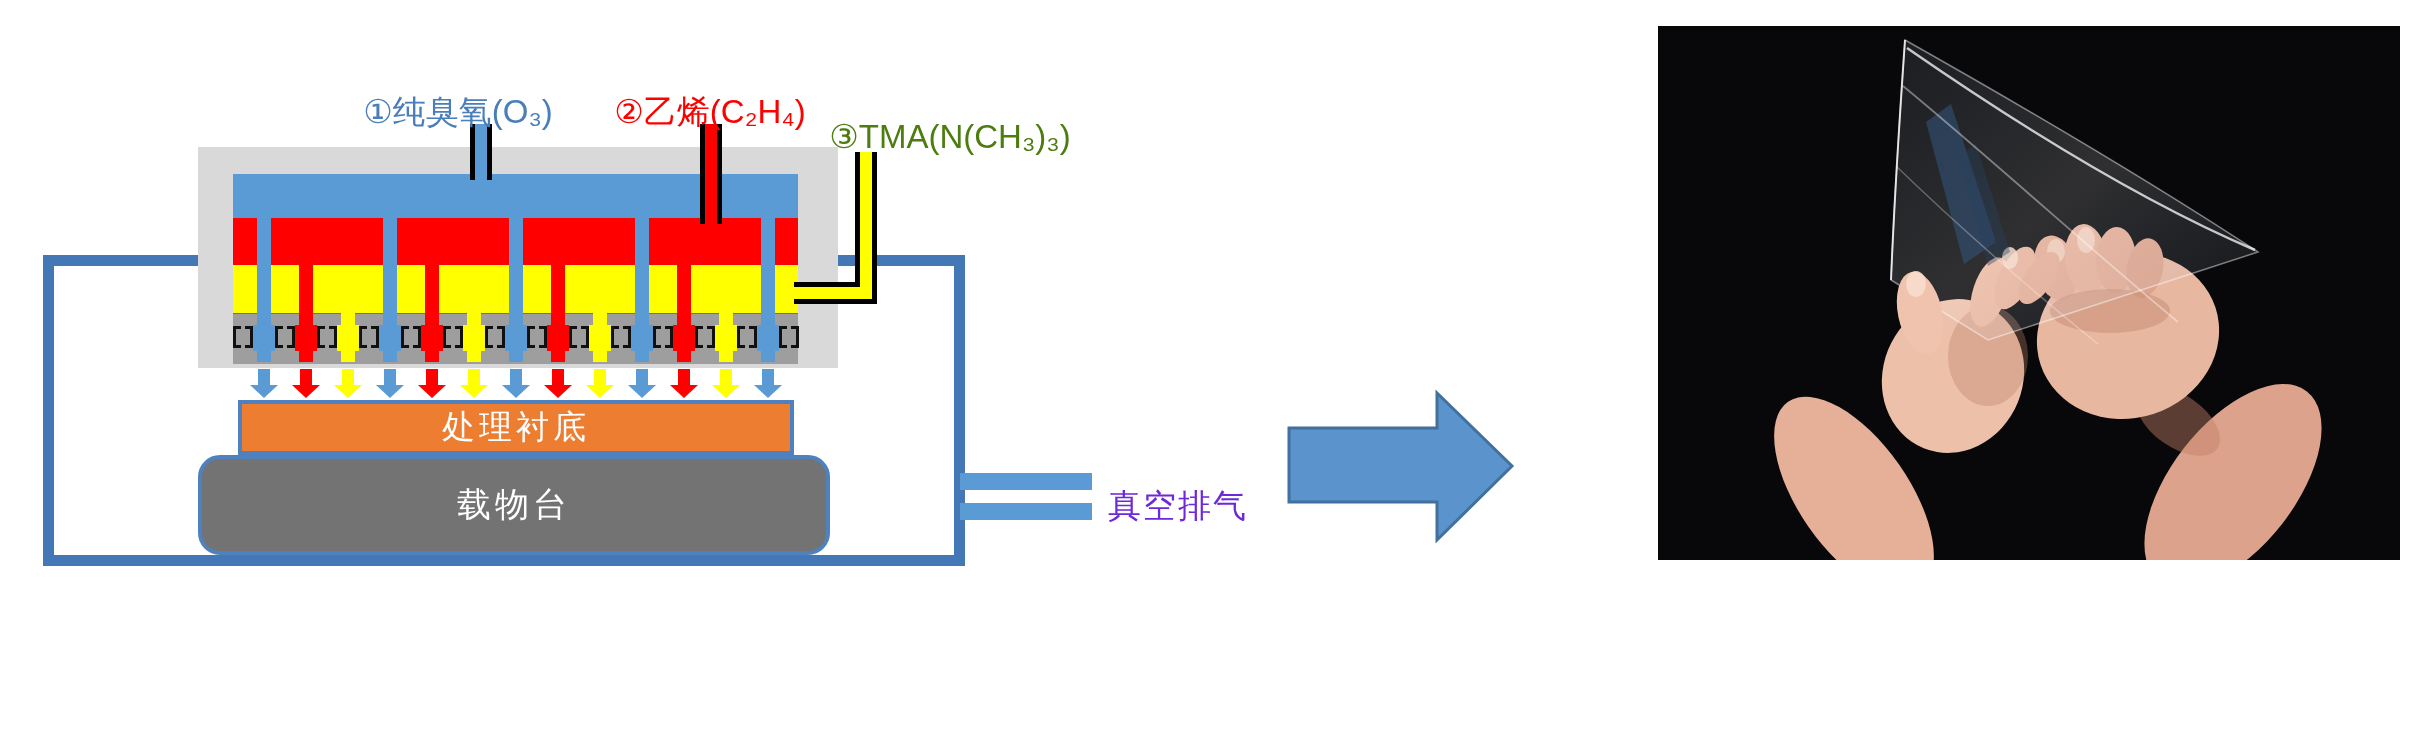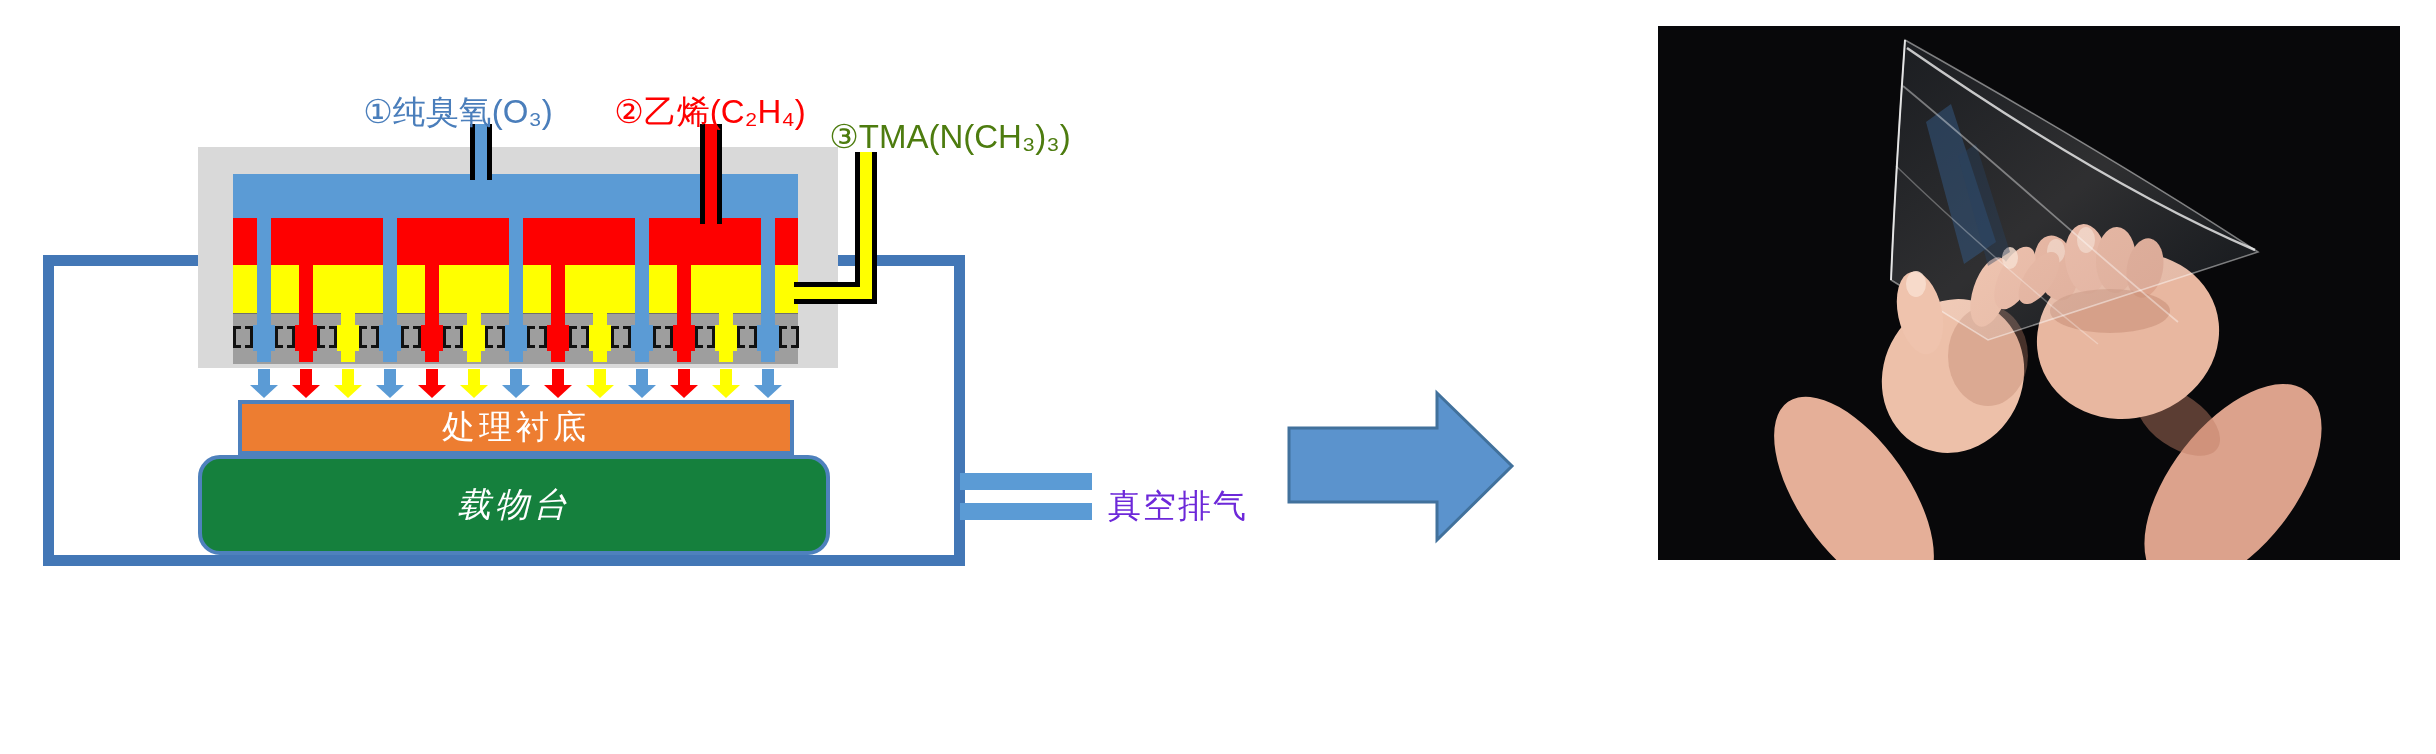--- a/index.html
+++ b/index.html
@@ -144,21 +144,21 @@
     <path d="M711,124 L711,224" stroke="#000" stroke-width="22" fill="none"></path>
     <path d="M711,124 L711,224" stroke-width="12" fill="none" stroke="#FE0000"></path>
     <path d="M866,152 L866,293 L794,293" stroke="#000" stroke-width="22" fill="none" stroke-linejoin="miter"></path>
     <path d="M866,152 L866,293 L794,293" stroke-width="12" fill="none" stroke-linejoin="miter" stroke="#FFFF00"></path>
   </svg>
 
   <div class="abs gas-label" id="gas2-label" style="color: rgb(255, 0, 0);">②乙烯(C₂H₄)</div>
   <div class="abs gas-label" id="gas1-label" style="color: rgb(74, 126, 187);">①纯臭氧(O₃)</div>
   <div class="abs gas-label" id="gas3-label" style="color: #4d7c0f;">③TMA(N(CH₃)₃)</div>
 
-  <div class="abs" id="stage" style="background-color: #15803d; font-style: italic;">
+  <div class="abs" id="stage" style="background-color: #737373;">
     <span>载物台</span>
   </div>
   <div class="abs" id="substrate" style="background-color: rgb(237, 125, 49);">
     <span>处理衬底</span>
   </div>
 
 
   <svg class="abs" style="left:1280px;top:385px;" width="245" height="165" viewBox="0 0 245 165">
     <polygon points="9,43 157,43 157,8 232,81 157,155 157,117 9,117" stroke-width="3" fill="#5B93CD" stroke="#41719C"></polygon>
   </svg>

